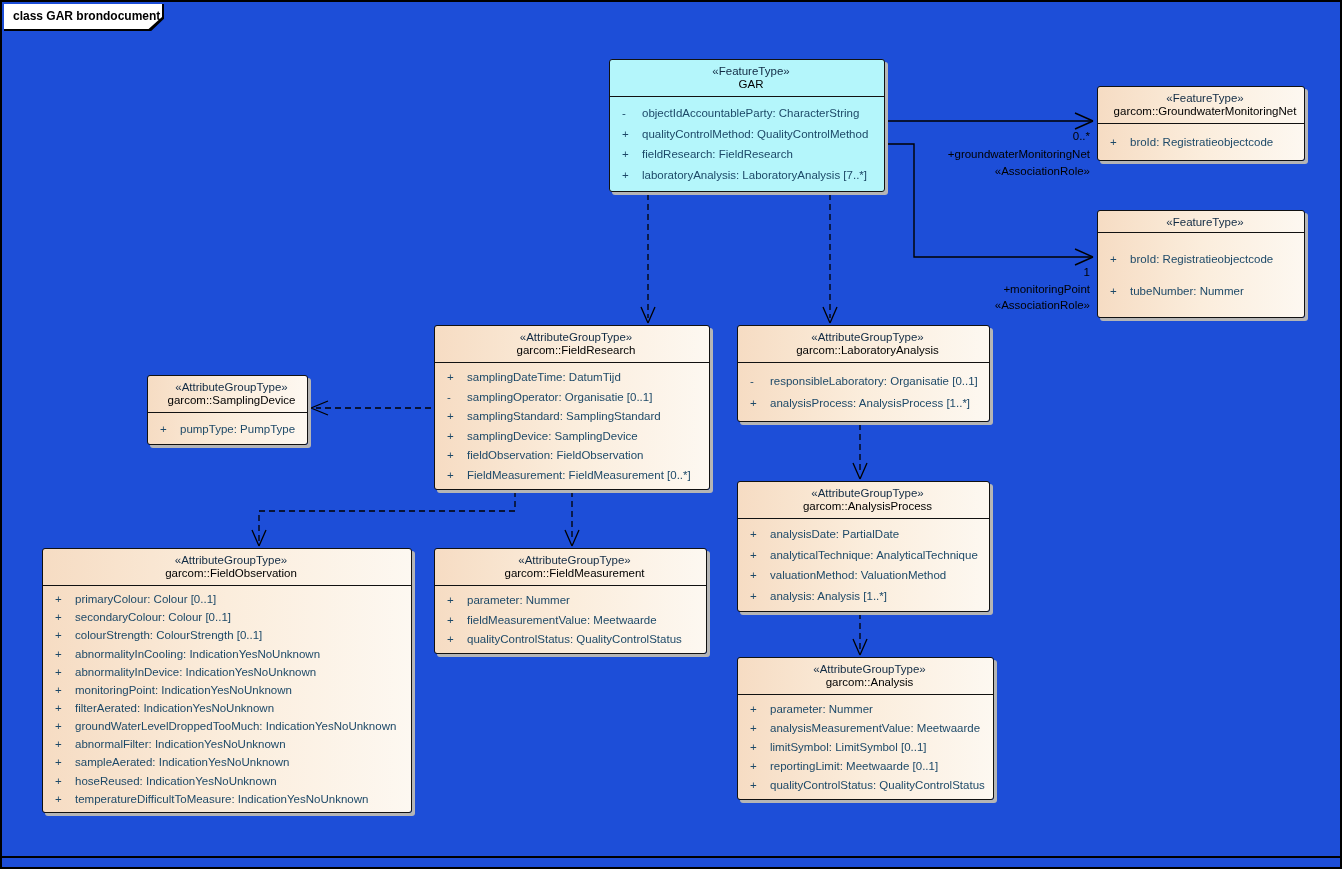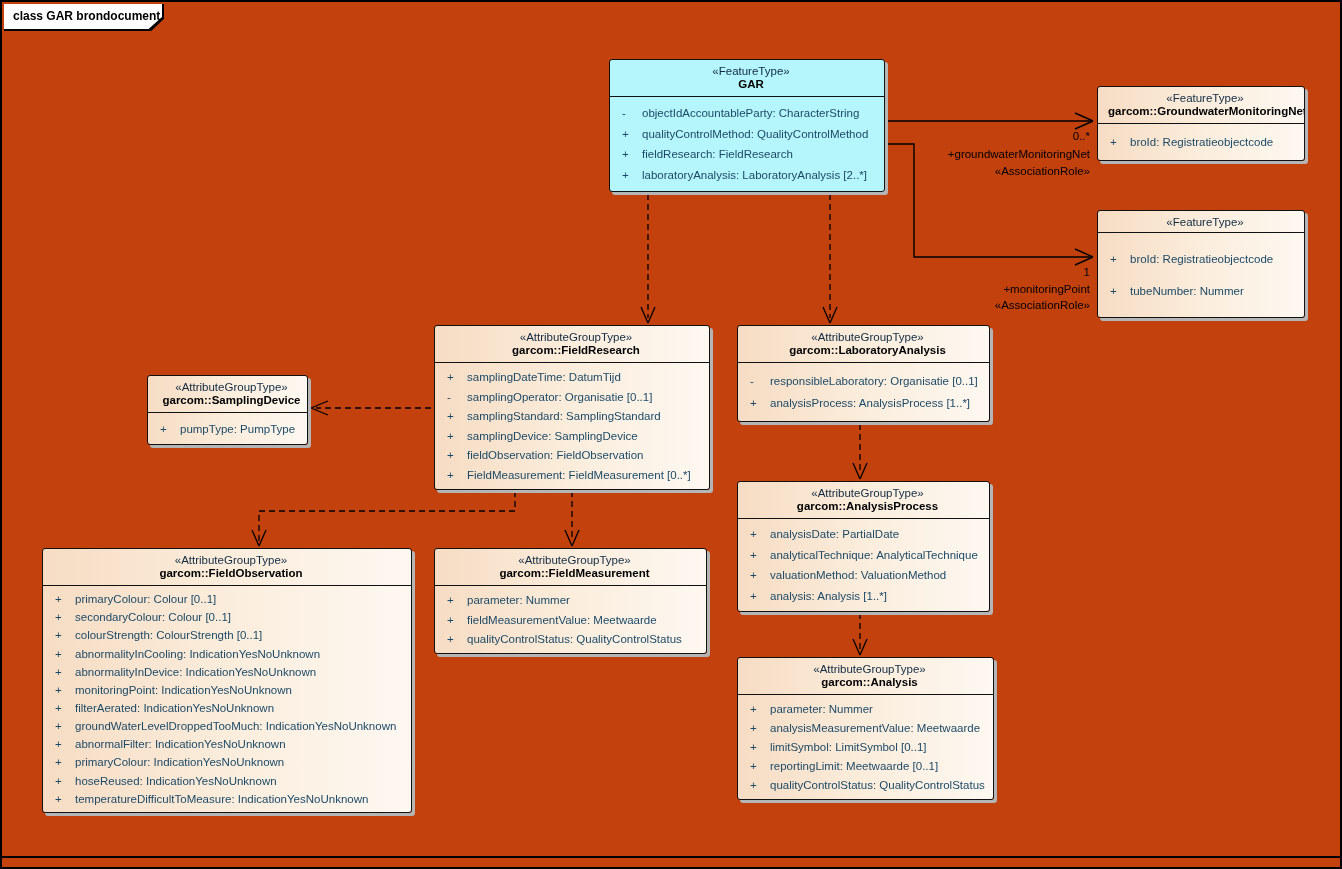--- a/index.html
+++ b/index.html
@@ -1,37 +1,37 @@
 <!DOCTYPE html>
 <html><head>
 <meta charset="utf-8">
 <style>
   html,body{margin:0;padding:0;background:#e8e8e8;}
   #canvas{
-    position:relative;width:1342px;height:869px;background:#c2410c;
+    position:relative;width:1342px;height:869px;background:#1d4ed8;
     box-sizing:border-box;border:2px solid #000;overflow:hidden;
     font-family:"Liberation Sans", sans-serif;
   }
   .frame-bottom{position:absolute;left:0;top:854px;width:100%;height:2px;background:#000;}
   .frame-tab{position:absolute;left:2px;top:2px;width:160px;height:27px;z-index:5;}
   .tab-bg{position:absolute;left:0;top:0;width:100%;height:100%;background:#000;
     clip-path:polygon(0 0,100% 0,100% 55%,92% 100%,0 100%);}
   .tab-fg{position:absolute;left:0;top:0;width:158px;height:25px;background:#fff;
     clip-path:polygon(0 0,100% 0,100% 52%,91.5% 100%,0 100%);}
   .tab-label{position:absolute;left:9px;top:5px;font-size:12px;font-weight:bold;color:#000;}
 
   .uml-class{
     position:absolute;box-sizing:border-box;border:1.6px solid #111;border-radius:3px;
     box-shadow:3px 3px 0 #b5b5b5;display:flex;flex-direction:column;overflow:hidden;
   }
   .uml-class.group{background:linear-gradient(90deg,#f6dcc3 0%,#fbeddc 50%,#fdf8f1 100%);}
   .uml-class.feature-cyan{background:#b4f6fb;}
   .hdr{border-bottom:1.6px solid #111;text-align:center;padding:5px 2px 4px 10px;}
   .stereo{font-size:11.5px;color:#102a43;}
-  .cname{font-size:11.5px;font-weight:bold;color:#000;line-height:15px;white-space:nowrap;}
+  .cname{font-size:11.5px;font-weight:normal;color:#000;line-height:15px;white-space:nowrap;}
   .attrs{flex:1;display:flex;flex-direction:column;justify-content:space-evenly;padding:3px 0;}
   .attr-row{display:flex;align-items:center;line-height:16px;white-space:nowrap;}
   .vis{width:20px;padding-left:12px;font-size:11.5px;color:#1d4968;flex:none;}
   .atext{font-size:11.5px;color:#1d4968;}
 
   .conn-label{position:absolute;font-size:11.5px;color:#000;text-align:right;}
   #connector-layer{position:absolute;left:0;top:0;pointer-events:none;}
 </style>
 </head>
 <body>
@@ -90,21 +90,21 @@
         <div class="attr-row">
           <span class="vis">+</span>
           <span class="atext">qualityControlMethod: QualityControlMethod</span>
         </div>
         <div class="attr-row">
           <span class="vis">+</span>
           <span class="atext">fieldResearch: FieldResearch</span>
         </div>
         <div class="attr-row">
           <span class="vis">+</span>
-          <span class="atext">laboratoryAnalysis: LaboratoryAnalysis [2..*]</span>
+          <span class="atext">laboratoryAnalysis: LaboratoryAnalysis [7..*]</span>
         </div>
       </div>
   </div>
 
   <div class="uml-class group" style="left:1095px;top:84px;width:208px;height:75px;">
     <div class="hdr">
         <div class="stereo">«FeatureType»</div>
         <div class="cname">
           <div>garcom::GroundwaterMonitoringNet</div>
         </div>
@@ -268,21 +268,21 @@
         <div class="attr-row">
           <span class="vis">+</span>
           <span class="atext">groundWaterLevelDroppedTooMuch: IndicationYesNoUnknown</span>
         </div>
         <div class="attr-row">
           <span class="vis">+</span>
           <span class="atext">abnormalFilter: IndicationYesNoUnknown</span>
         </div>
         <div class="attr-row">
           <span class="vis">+</span>
-          <span class="atext">primaryColour: IndicationYesNoUnknown</span>
+          <span class="atext">sampleAerated: IndicationYesNoUnknown</span>
         </div>
         <div class="attr-row">
           <span class="vis">+</span>
           <span class="atext">hoseReused: IndicationYesNoUnknown</span>
         </div>
         <div class="attr-row">
           <span class="vis">+</span>
           <span class="atext">temperatureDifficultToMeasure: IndicationYesNoUnknown</span>
         </div>
       </div>

